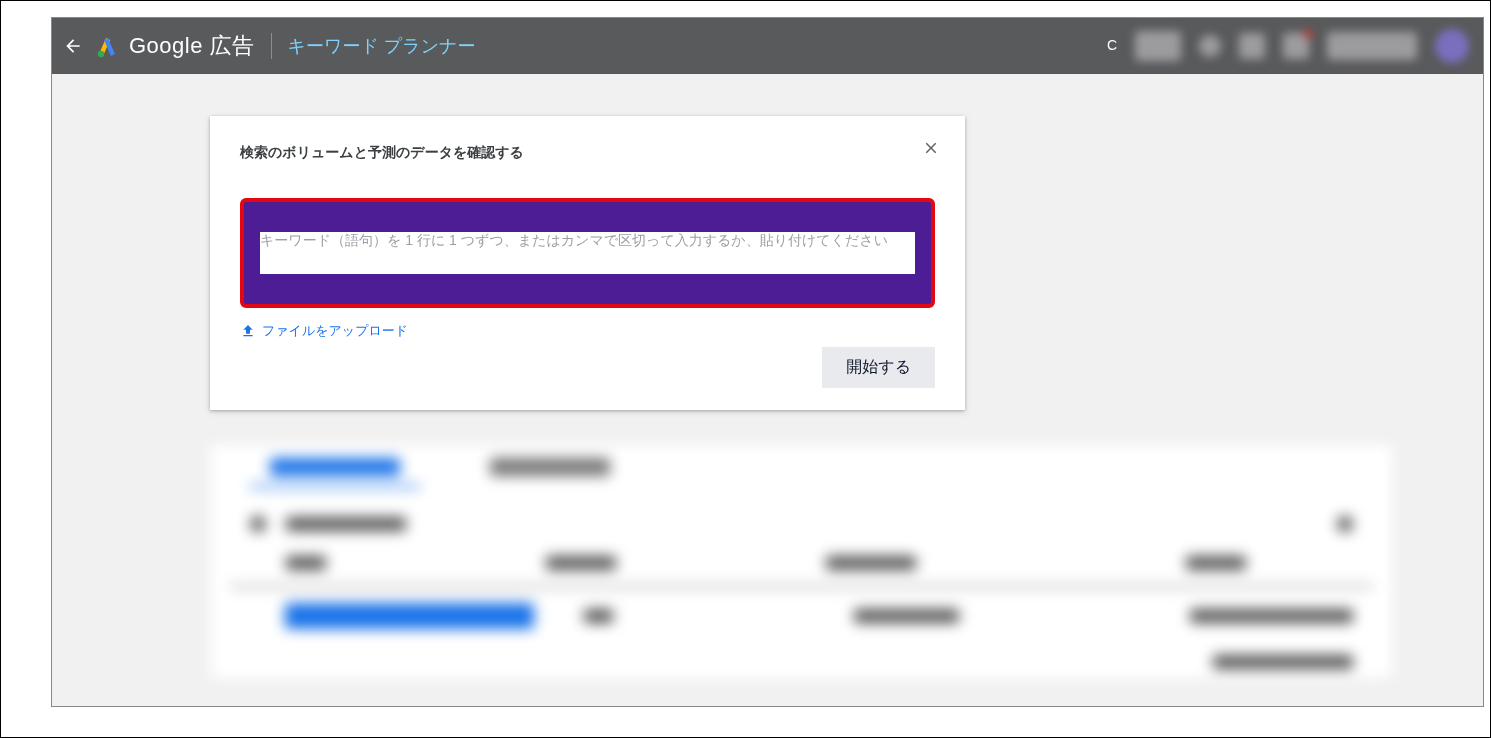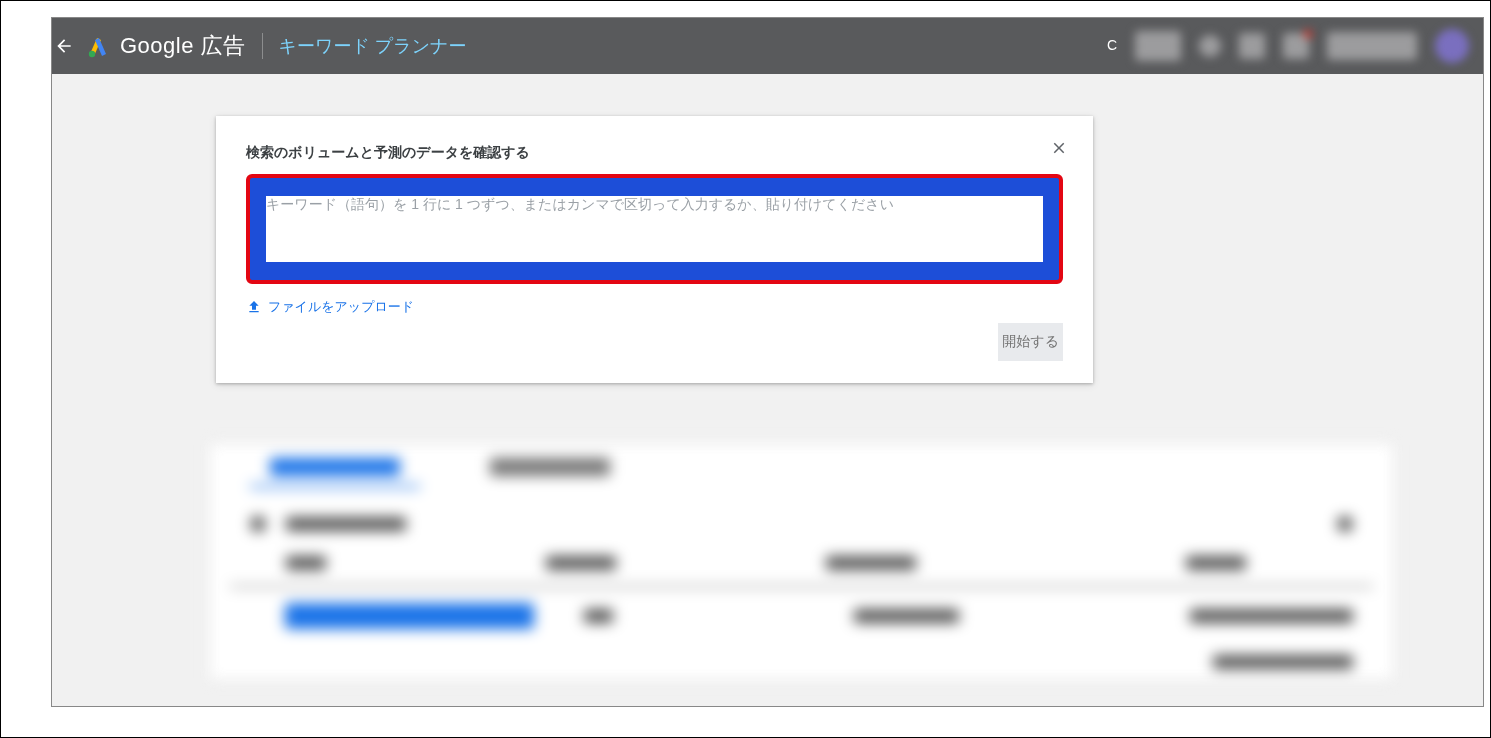--- a/index.html
+++ b/index.html
@@ -23,21 +23,21 @@
       right: 6px;
       bottom: 30px;
       background: #f1f1f1;
       border: 1px solid #888;
     }
     .topbar {
       height: 56px;
       background: #595a5c;
       display: flex;
       align-items: center;
-      padding: 0 0;
+      padding: 0 9px;
       color: #fff;
       position: relative;
     }
     .back-arrow {
       width: 24px;
       height: 24px;
       margin-right: 10px;
       display: flex;
       align-items: center;
       justify-content: center;
@@ -109,22 +109,22 @@
     }
     .content {
       position: absolute;
       top: 56px;
       left: 0; right: 0; bottom: 0;
       overflow: hidden;
     }
     .dialog {
       position: absolute;
       top: 42px;
-      left: 164px;
-      width: 877px;
+      left: 158px;
+      width: 755px;
       background: #fff;
       box-shadow: 0 1px 3px rgba(0,0,0,0.25), 0 2px 8px rgba(0,0,0,0.1);
       padding: 28px 30px 22px 30px;
     }
     .dialog-title {
       font-size: 14px;
       font-weight: 700;
       color: #3c4043;
     }
     .close-btn {
@@ -133,26 +133,26 @@
       right: 22px;
       width: 24px;
       height: 24px;
       cursor: pointer;
       color: #5f6368;
       display: flex;
       align-items: center;
       justify-content: center;
     }
     .keyword-box {
-      margin-top: 12px;
+      margin-top: 36px;
       border: 4px solid #e30613;
       border-radius: 6px;
       height: 110px;
-      padding: 18px 16px;
-      background: #1d4ed8;
+      padding: 30px 16px;
+      background: #4c1d95;
     }
     .keyword-input {
       width: 100%;
       height: 100%;
       border: none;
       outline: none;
       resize: none;
       font-size: 14px;
       font-family: inherit;
       color: #3c4043;
@@ -168,24 +168,24 @@
       cursor: pointer;
     }
     .upload-link svg { flex-shrink: 0; }
     .dialog-footer {
       display: flex;
       justify-content: flex-end;
       margin-top: 4px;
     }
     .start-btn {
       background: #e8eaed;
-      color: #737373;
+      color: #0f172a;
       border: none;
-      padding: 10px 4px;
-      font-size: 14px;
+      padding: 10px 24px;
+      font-size: 16px;
       cursor: default;
     }
     
     .bg-panel {
       position: absolute;
       top: 370px;
       left: 158px;
       right: 90px;
       height: 235px;
       background: #fff;

